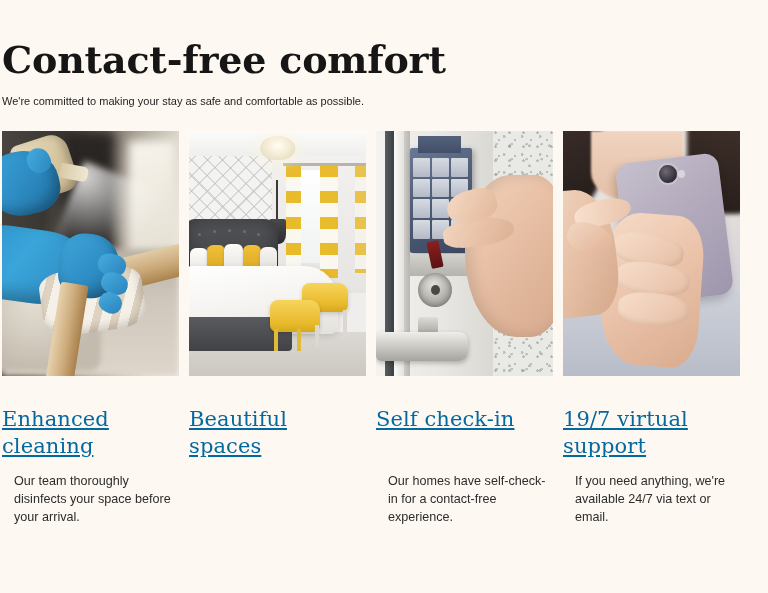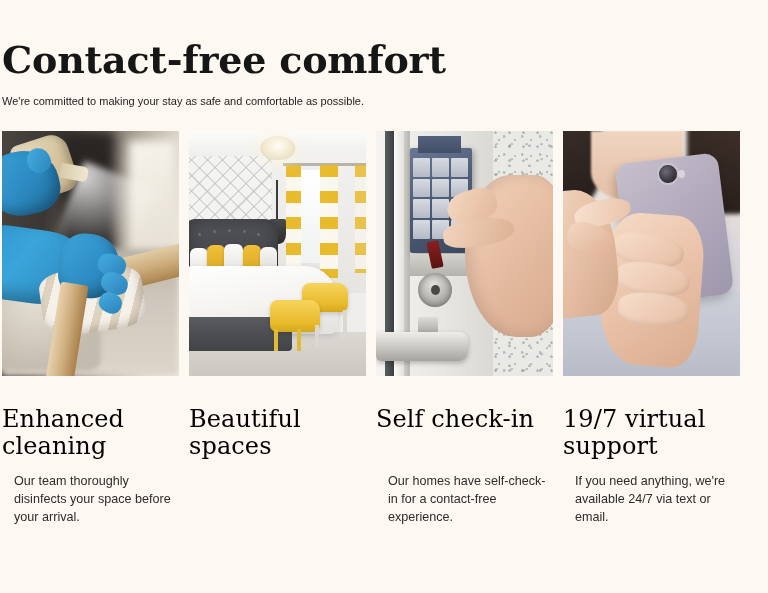--- a/index.html
+++ b/index.html
@@ -56,27 +56,28 @@
     position: relative;
     width: 177px;
     height: 245px;
     overflow: hidden;
     background: #cfcfcf;
   }
   .photo * { box-sizing: border-box; }
 
   .card-title {
     font-family: "DejaVu Serif", "Liberation Serif", serif;
-    font-size: 24px;
+    font-size: 21px;
     line-height: 27px;
     font-weight: 400;
-    color: #000000;
+    color: #0369a1;
     margin: 30px 0 0 0;
     min-height: 54px;
     letter-spacing: 0.1px;
+    text-decoration: underline;
   }
   .card-body {
     font-family: "Liberation Sans", sans-serif;
     font-size: 12.6px;
     line-height: 18px;
     color: #2d2d2d;
     margin: 12px 0 0 12px;
   }
 
   

